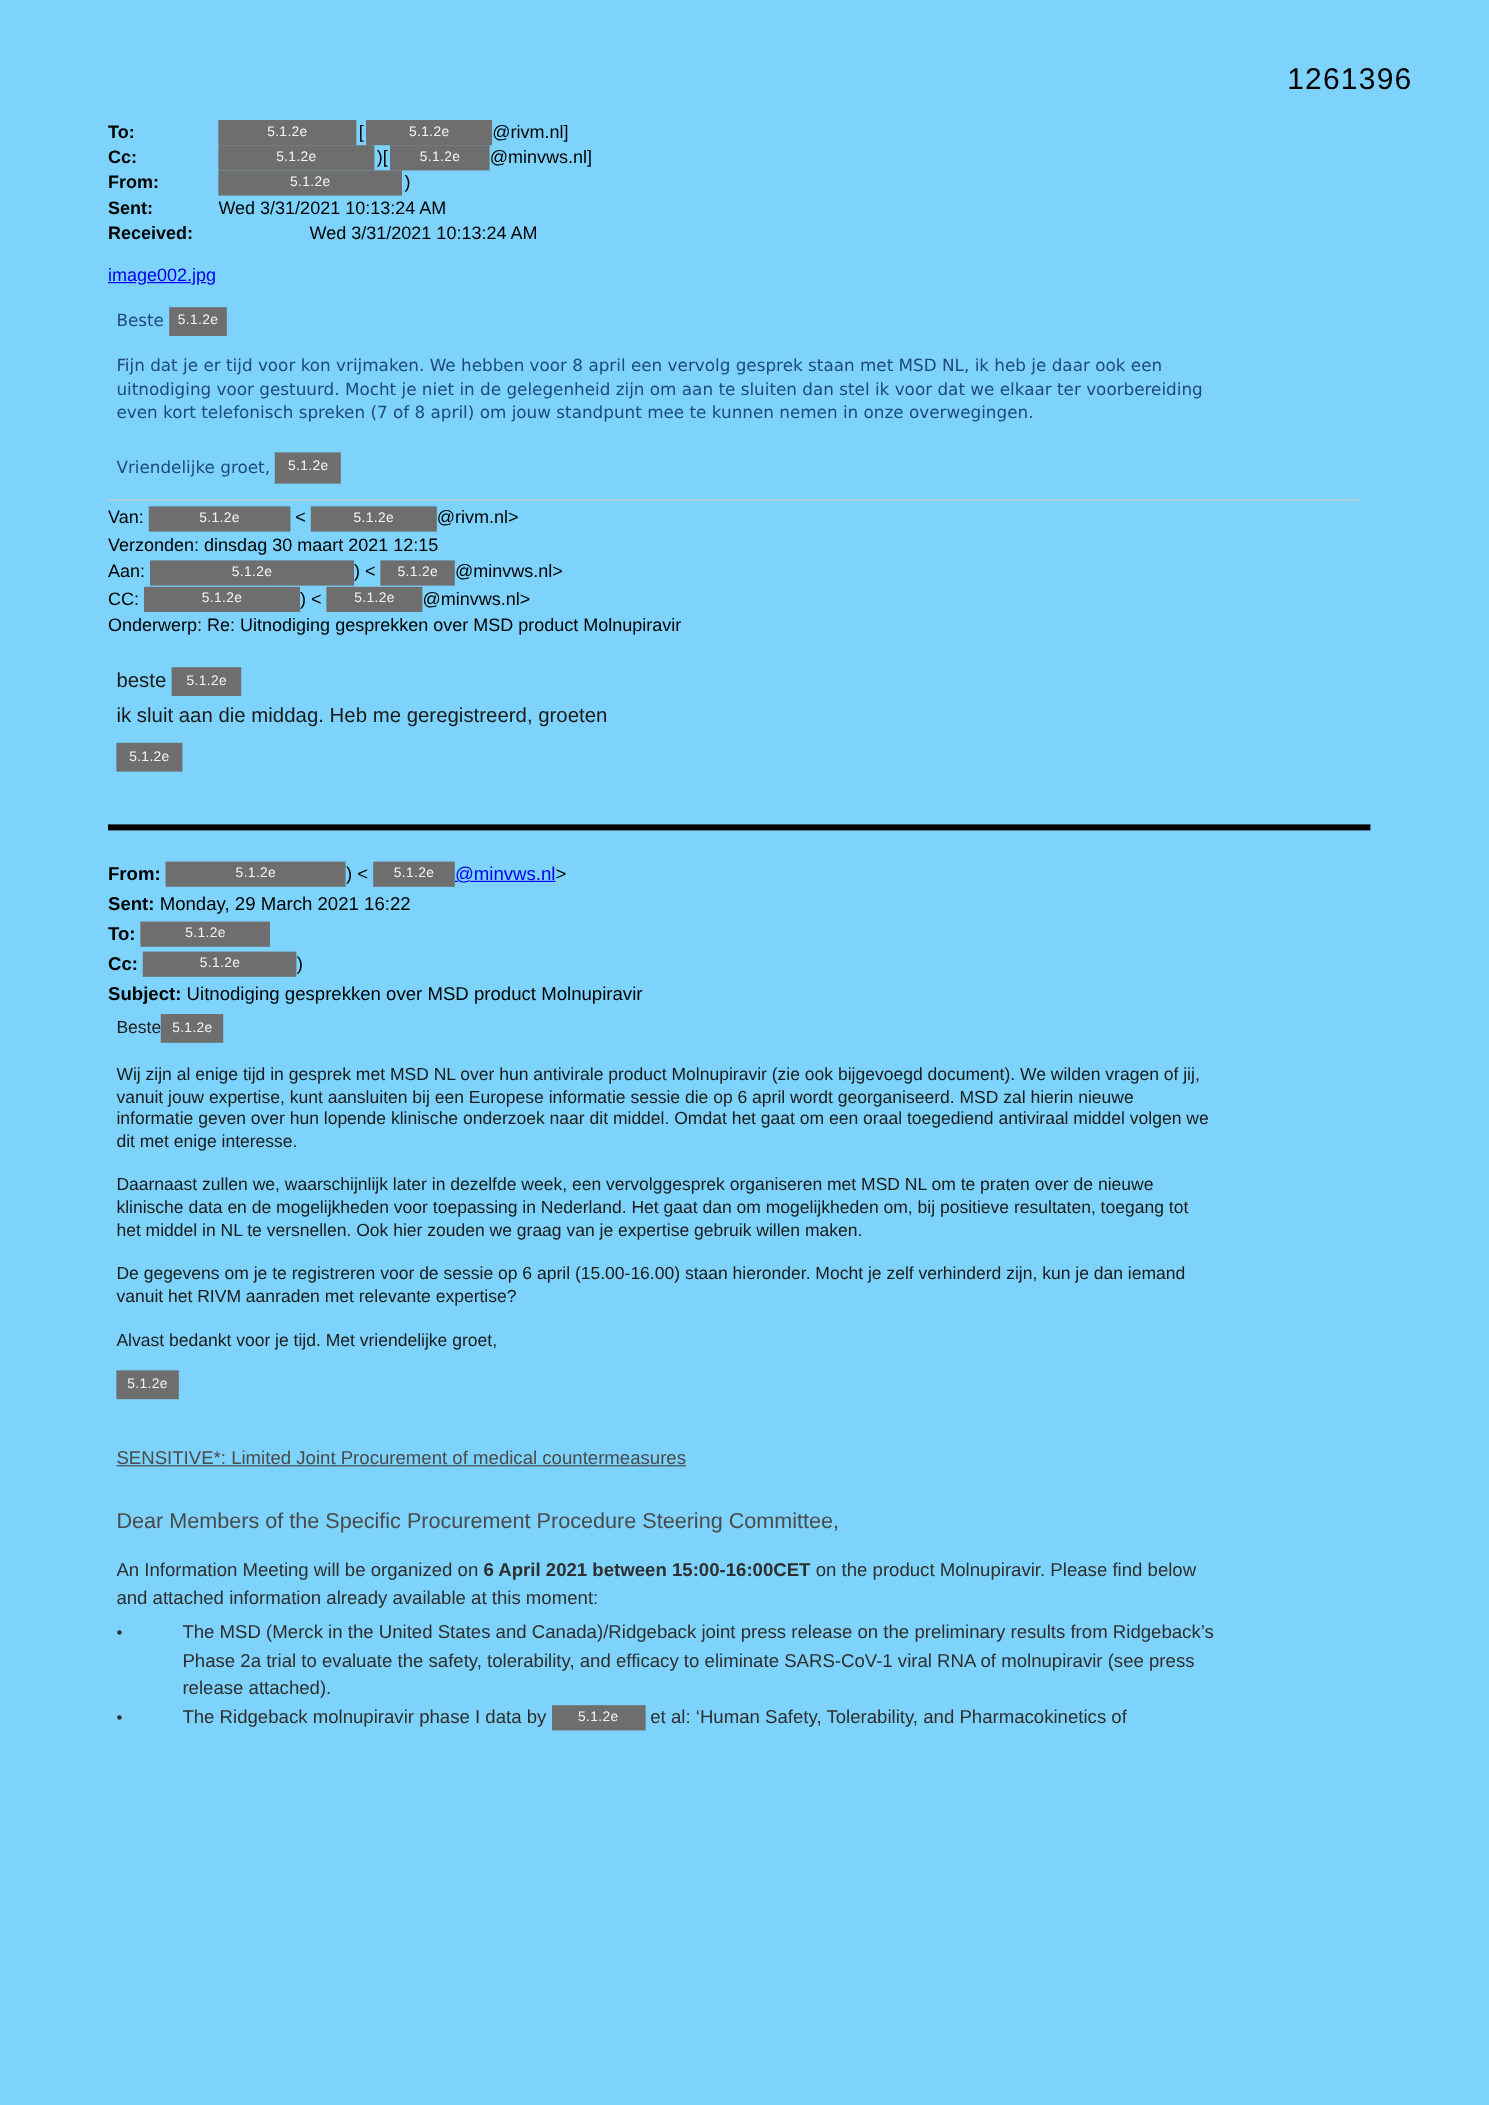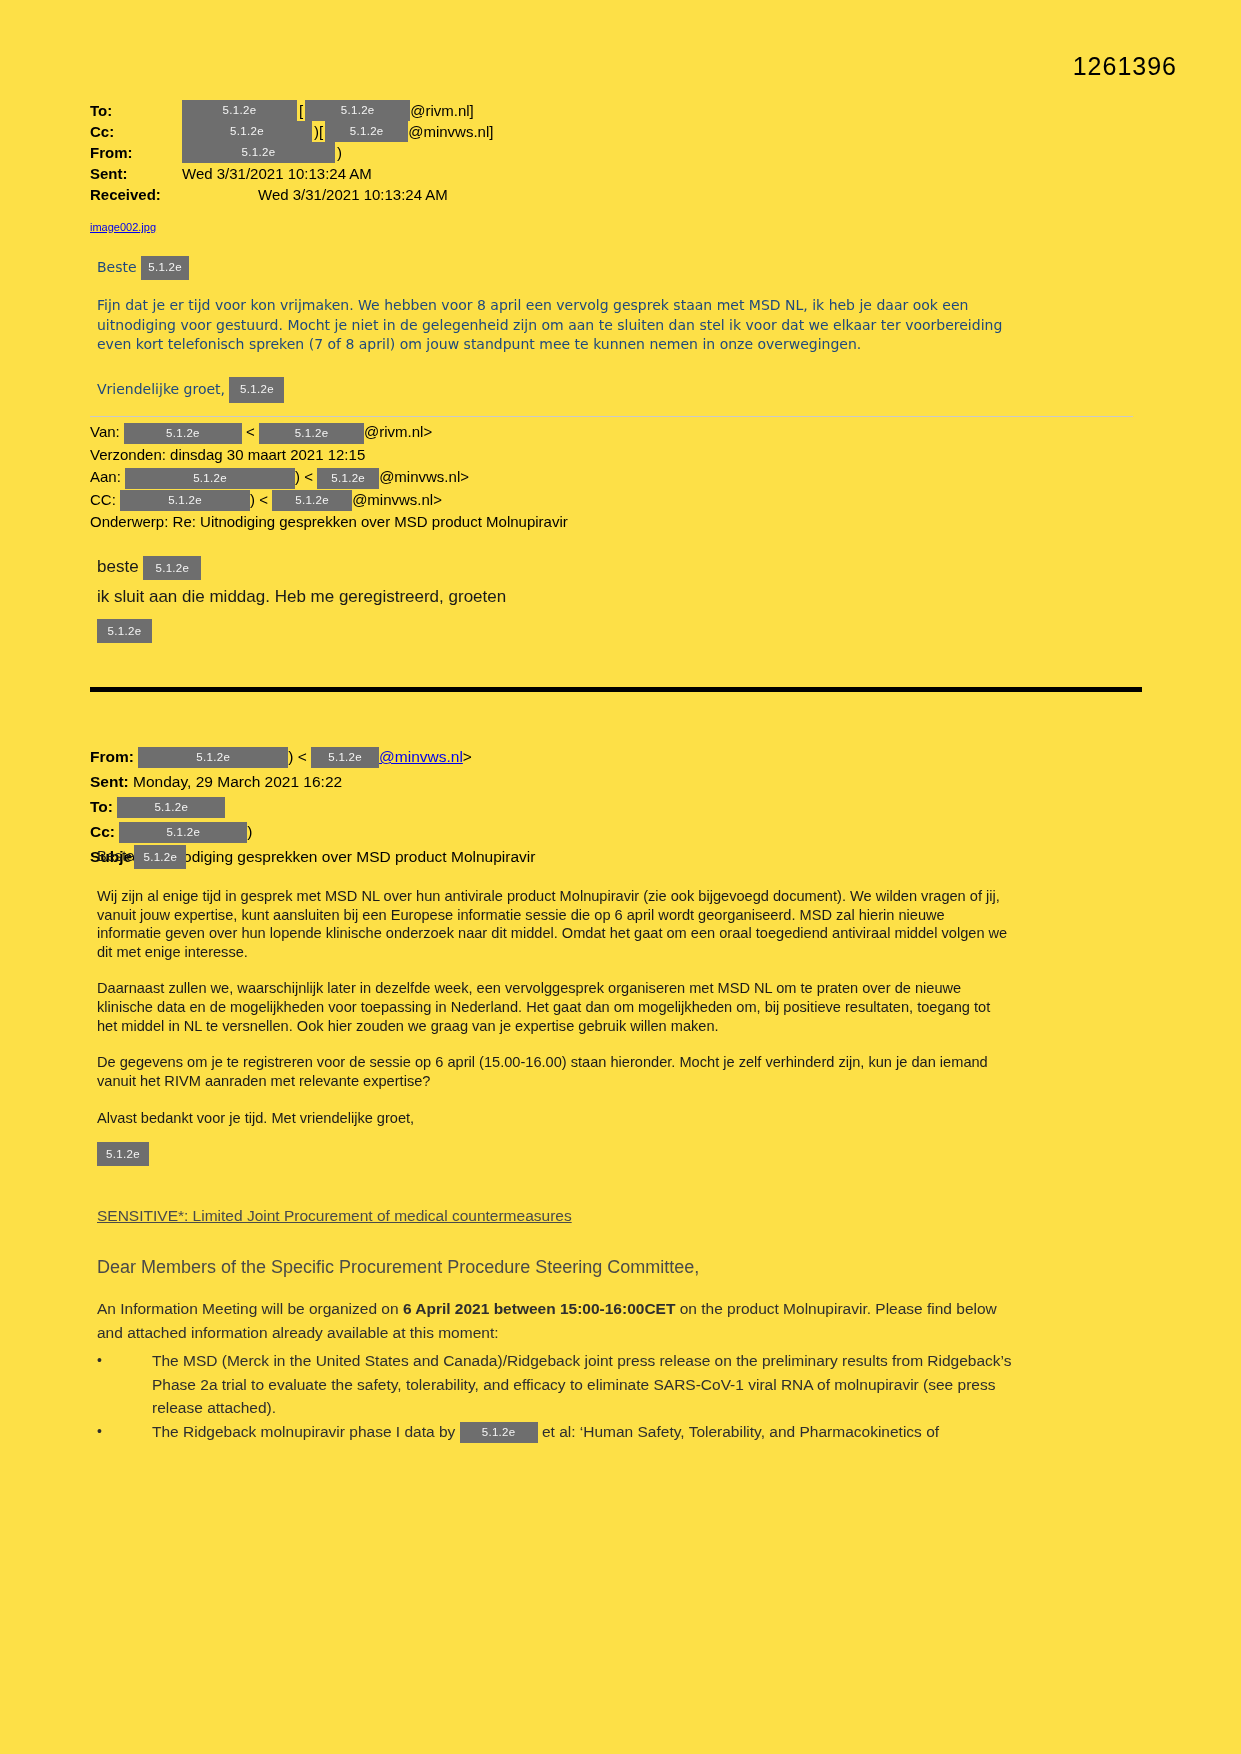--- a/index.html
+++ b/index.html
@@ -1,20 +1,20 @@
 <!DOCTYPE html>
 <html><head>
 <meta charset="utf-8">
 <style>
   * { margin:0; padding:0; box-sizing:border-box; }
   html,body { background:#ffffff; }
   .page {
     position:relative;
     width:1241px; height:1754px;
-    background:#fde047;
+    background:#7dd3fc;
     font-family:"Liberation Sans", sans-serif;
     color:#111;
     overflow:hidden;
   }
   .doc-number {
     position:absolute; top:52px; right:64px;
     font-size:25px; letter-spacing:1px; color:#000;
     font-family:"Liberation Sans", sans-serif;
   }
   
@@ -35,21 +35,21 @@
   .h24{height:24px;} .h26{height:26px;}
 
   
   .hdr1 { position:absolute; top:100px; left:90px; font-size:15px; line-height:21px; color:#000; }
   .hdr1 .hrow { height:21px; white-space:nowrap; }
   .hdr1 .hlbl { display:inline-block; width:92px; font-weight:bold; vertical-align:top; }
   .hdr1 .brkt { padding:0 2px; }
   .hdr1 .recv-val { margin-left:76px; }
   .attach-link {
     position:absolute; top:221px; left:90px;
-    font-size:11px; color:#0000ee; text-decoration:underline;
+    font-size:15px; color:#0000ee; text-decoration:underline;
   }
   
   .msg1 {
     position:absolute; top:256px; left:97px; width:918px;
     font-family:"DejaVu Sans", sans-serif;
     font-size:14px; line-height:19.5px; color:#1f497d;
   }
   .msg1 .greet { margin-bottom:16px; }
   .msg1 .close { margin-top:22px; }
   .rule-thin {
@@ -62,21 +62,21 @@
   .hdr2 b { font-weight:normal; }
   
   .msg2 { position:absolute; top:556px; left:97px; font-size:17px; color:#1a1a1a; }
   .msg2 .line2 { margin-top:7px; }
   .msg2 .sig { margin-top:12px; }
   .rule-thick {
     position:absolute; top:687px; left:90px; width:1052px; height:5px;
     background:#000;
   }
   
-  .hdr3 { position:absolute; top:744px; left:90px; font-size:15.5px; line-height:25px; color:#000; }
+  .hdr3 { position:absolute; top:716px; left:90px; font-size:15.5px; line-height:25px; color:#000; }
   .hdr3 .hrow { white-space:nowrap; }
   .hdr3 b { font-weight:bold; }
   .link { color:#0000ee; text-decoration:underline; }
   
   .msg3 {
     position:absolute; top:845px; left:97px; width:914px;
     font-size:14.6px; line-height:18.6px; color:#1a1a1a;
   }
   .msg3 p { margin-top:18px; }
   .msg3 .greet { margin-top:0; }

